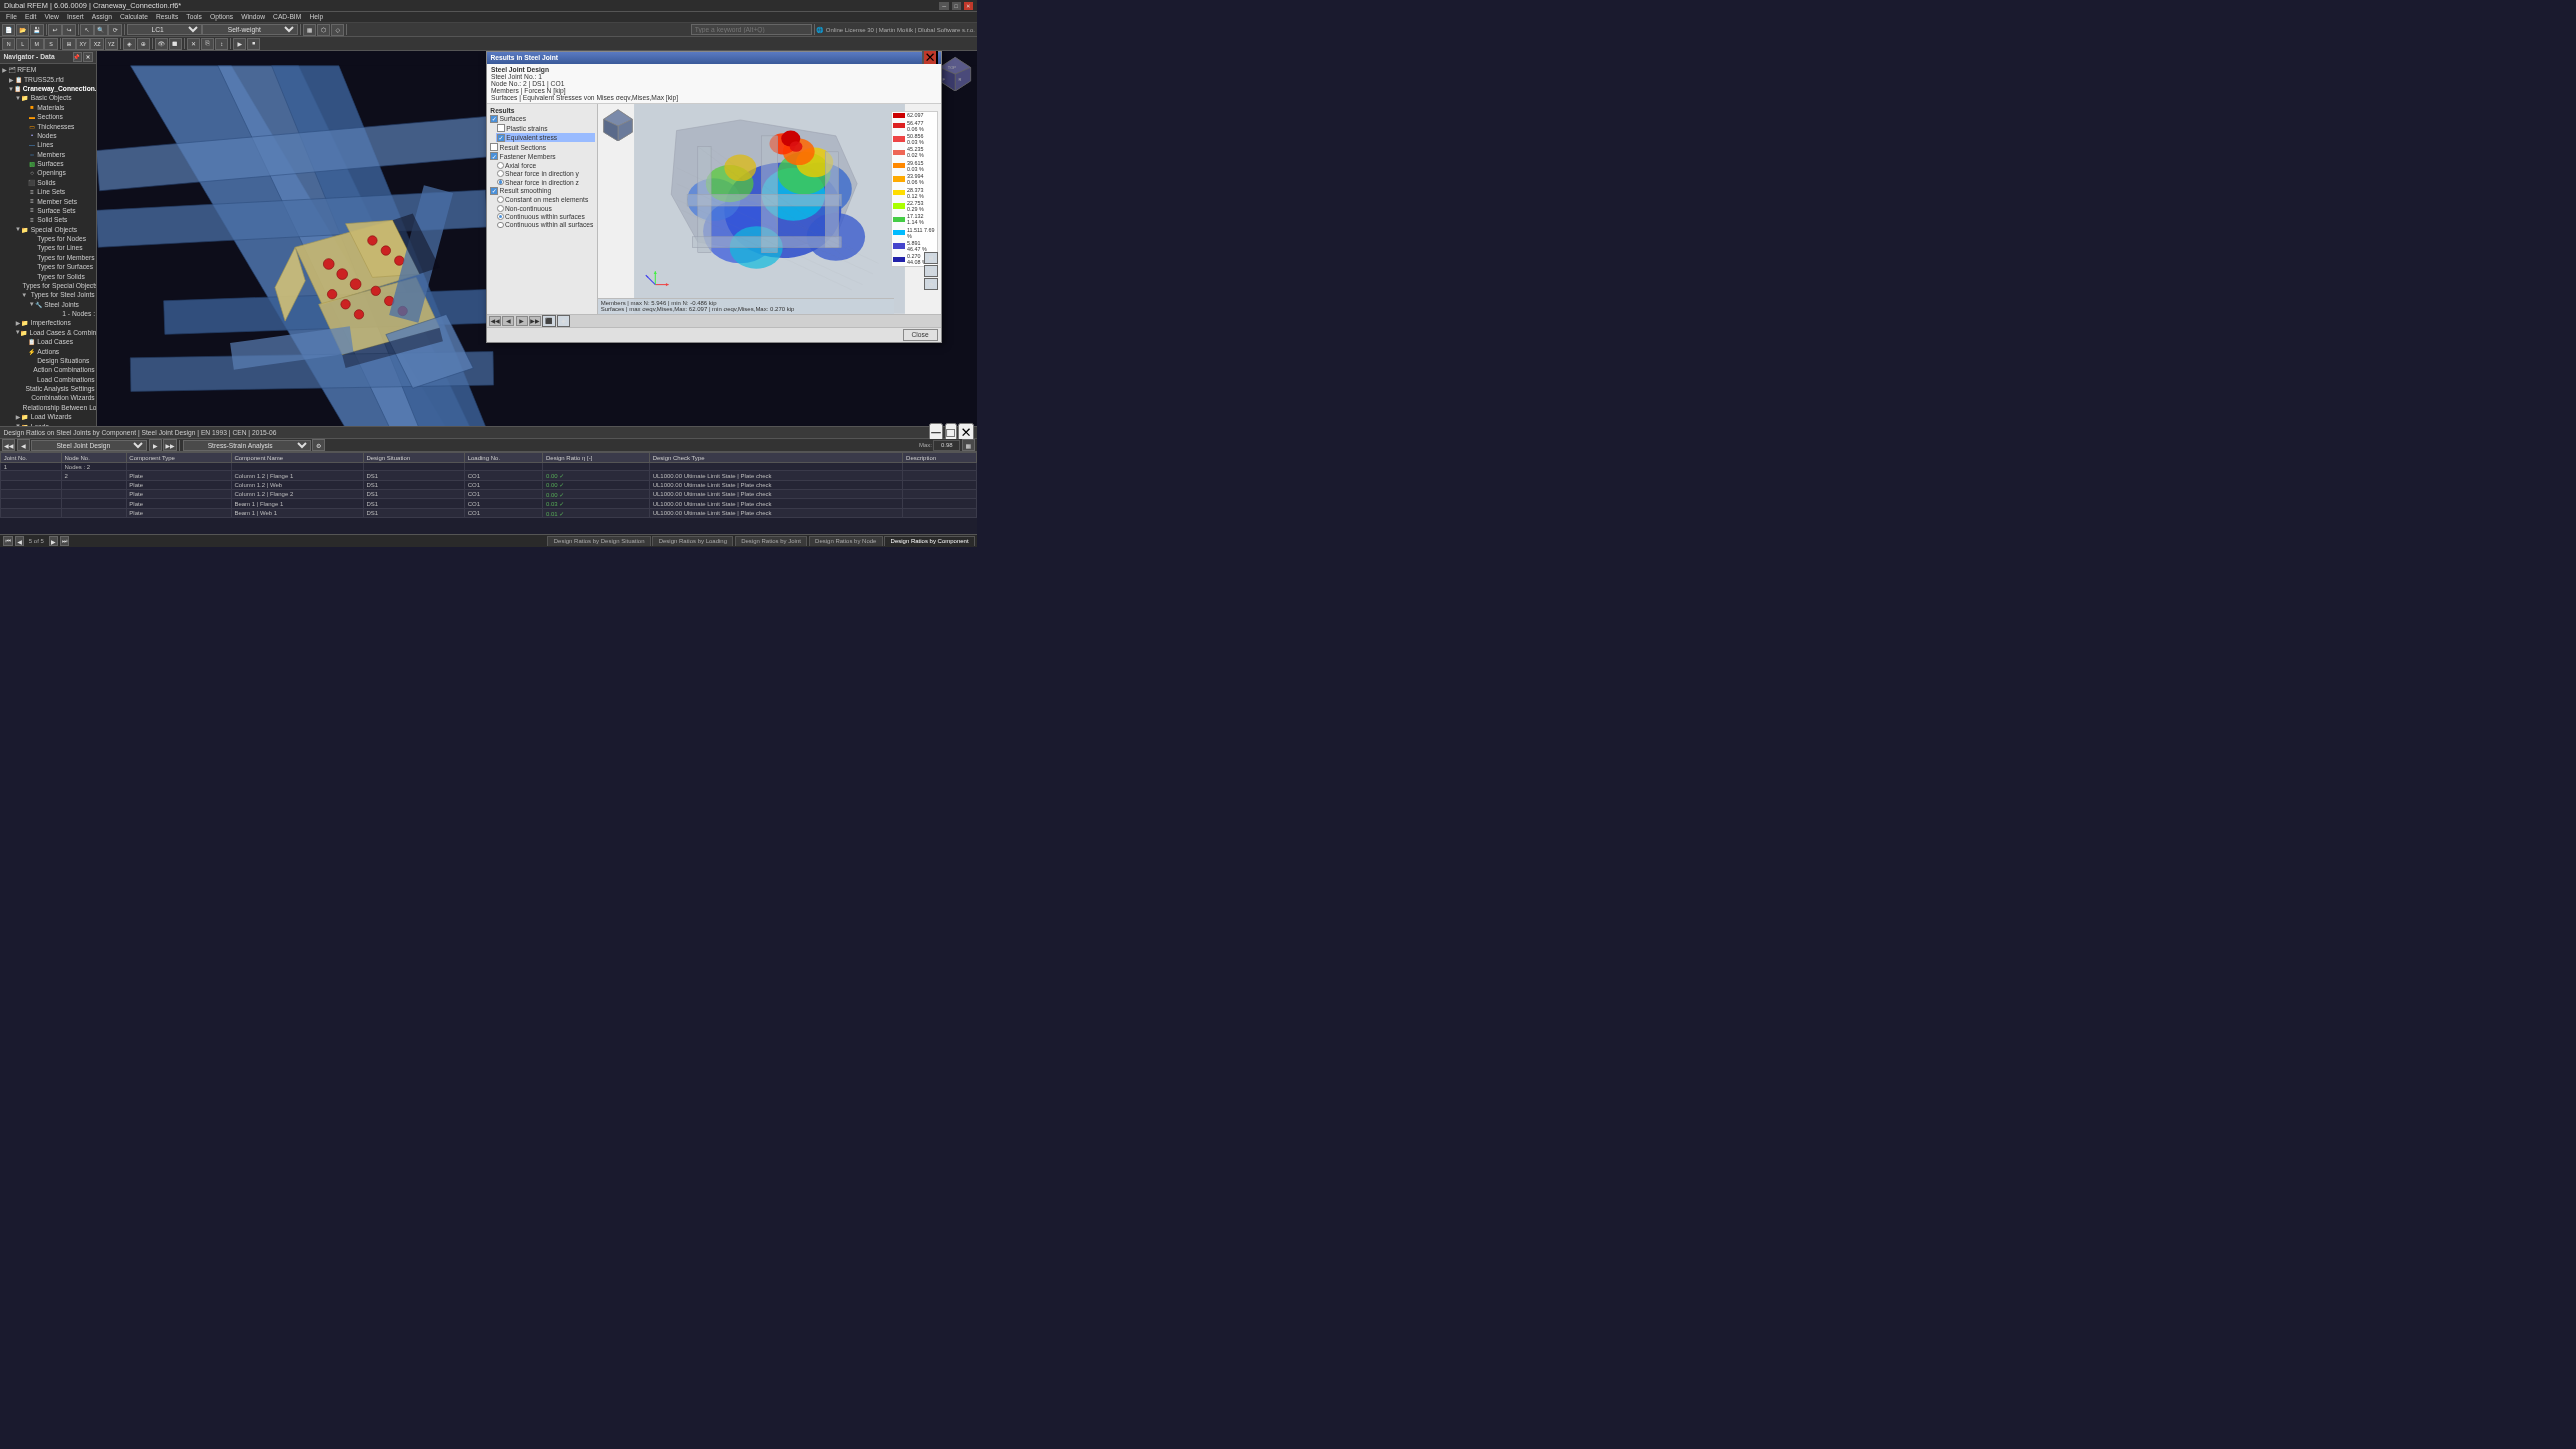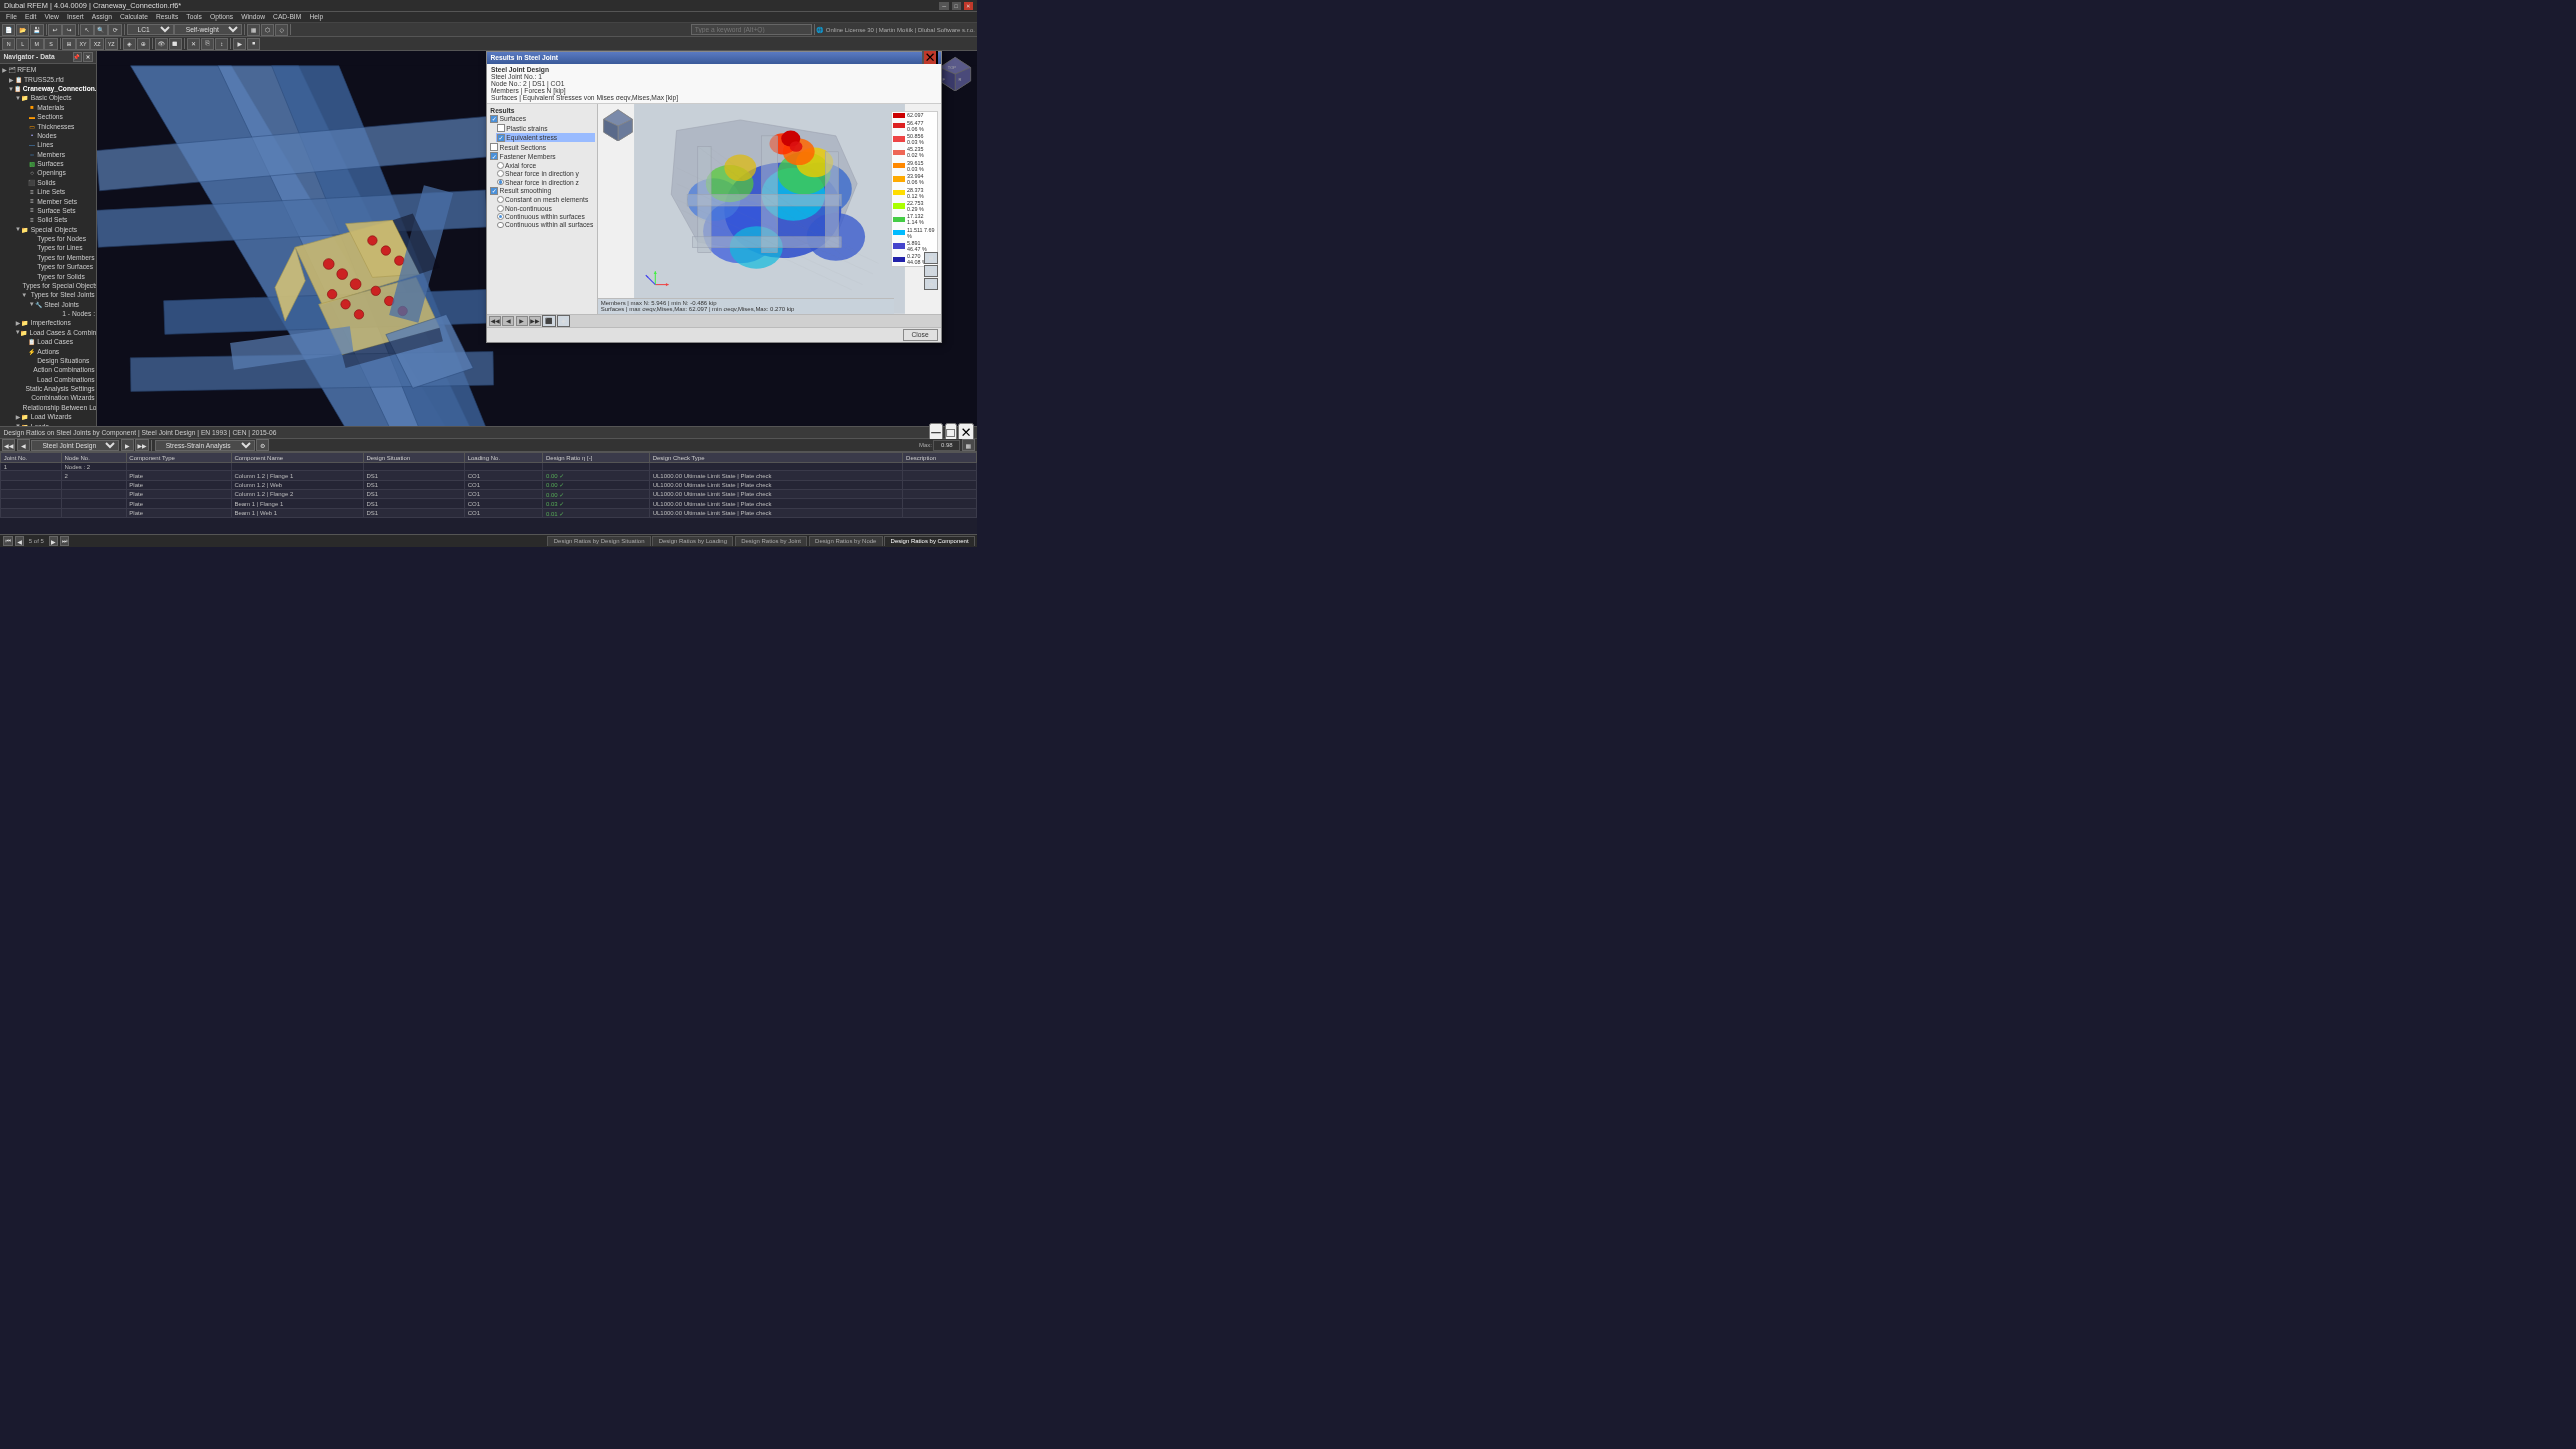--- a/index.html
+++ b/index.html
@@ -87,21 +87,21 @@
       height: 10.7px;
       background: #666;
       margin: 0 1.3px;
     }
     .tb-dropdown {
       height: 11.4px;
       background: #4a4a4a;
       border: 0.7px solid #666;
       color: #ddd;
       font-size: 6.7px;
-      padding: 0 6px;
+      padding: 0 20px;
       cursor: pointer;
       min-width: 40px;
     }
 
     
     #toolbar2 {
       height: 13.4px;
       background: #363636;
       border-bottom: 0.7px solid #555;
       display: flex;
@@ -496,21 +496,21 @@
     
     #svg-structure {
       width: 100%;
       height: 100%;
     }
   </style>
 </head>
 <body>
 
 <div id="title-bar">
-  <span>Dlubal RFEM | 4.04.0009 | Craneway_Connection.rf6*</span>
+  <span>Dlubal RFEM | 6.06.0009 | Craneway_Connection.rf6*</span>
   <div class="win-controls">
     <button class="win-btn">─</button>
     <button class="win-btn">□</button>
     <button class="win-btn close-btn">✕</button>
   </div>
 </div>
 
 <div id="menu-bar">
   <span>File</span>
   <span>Edit</span>

